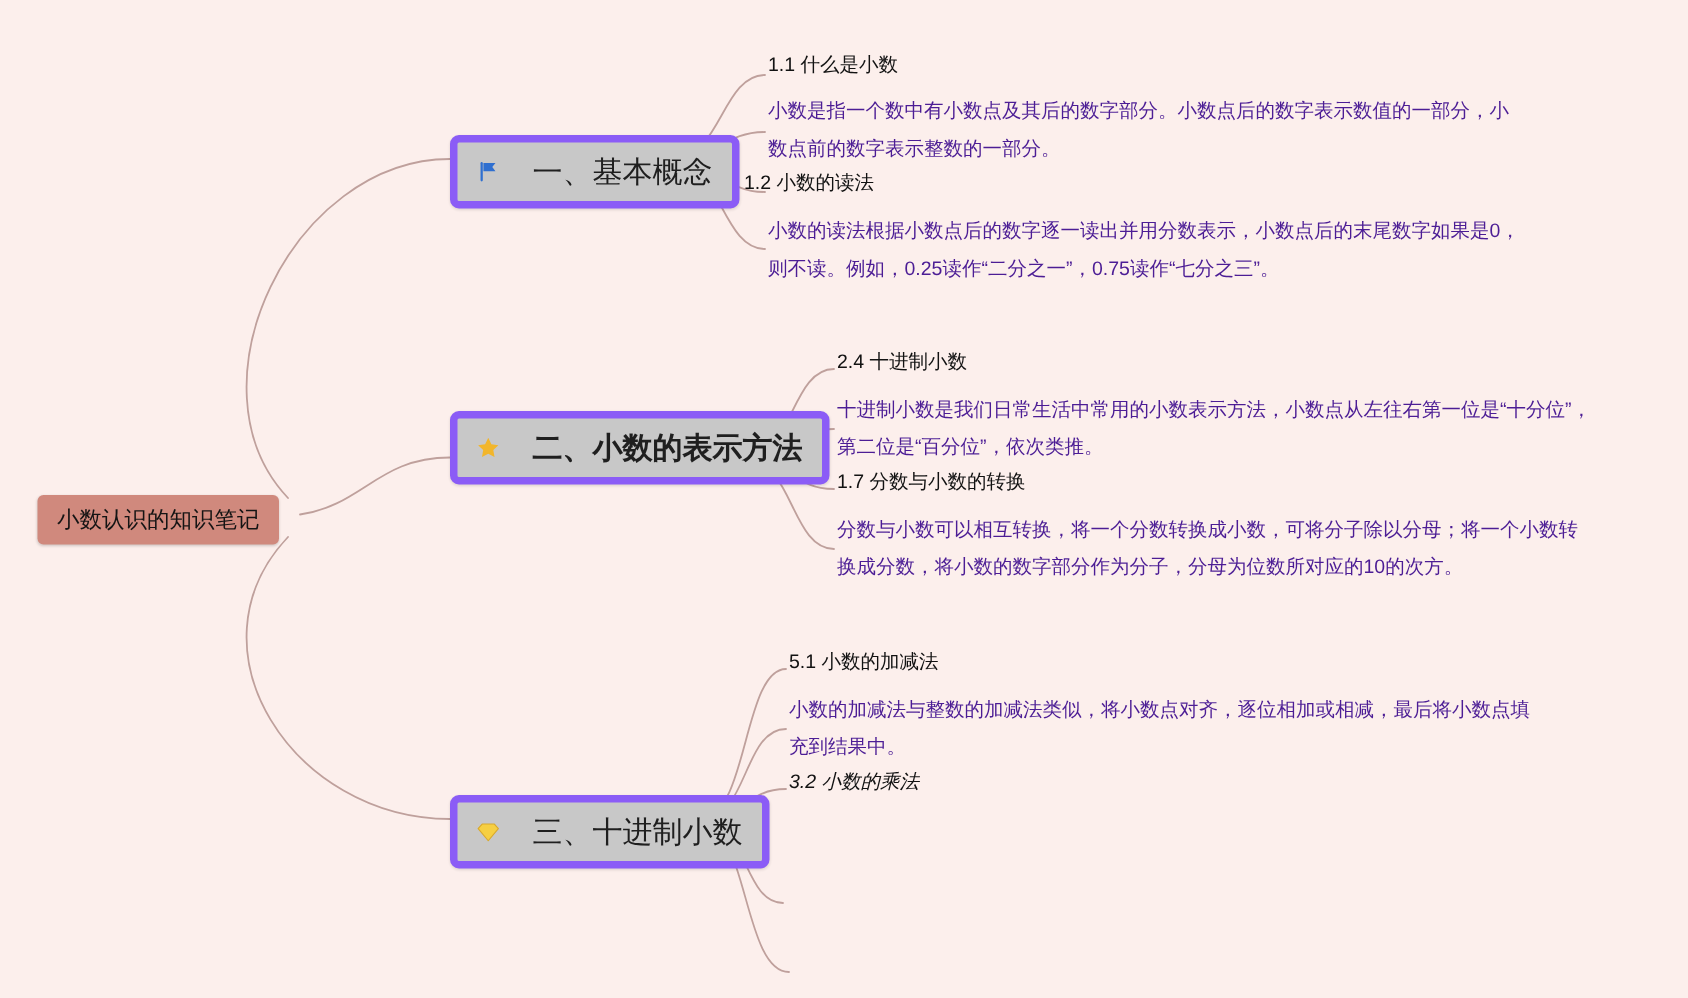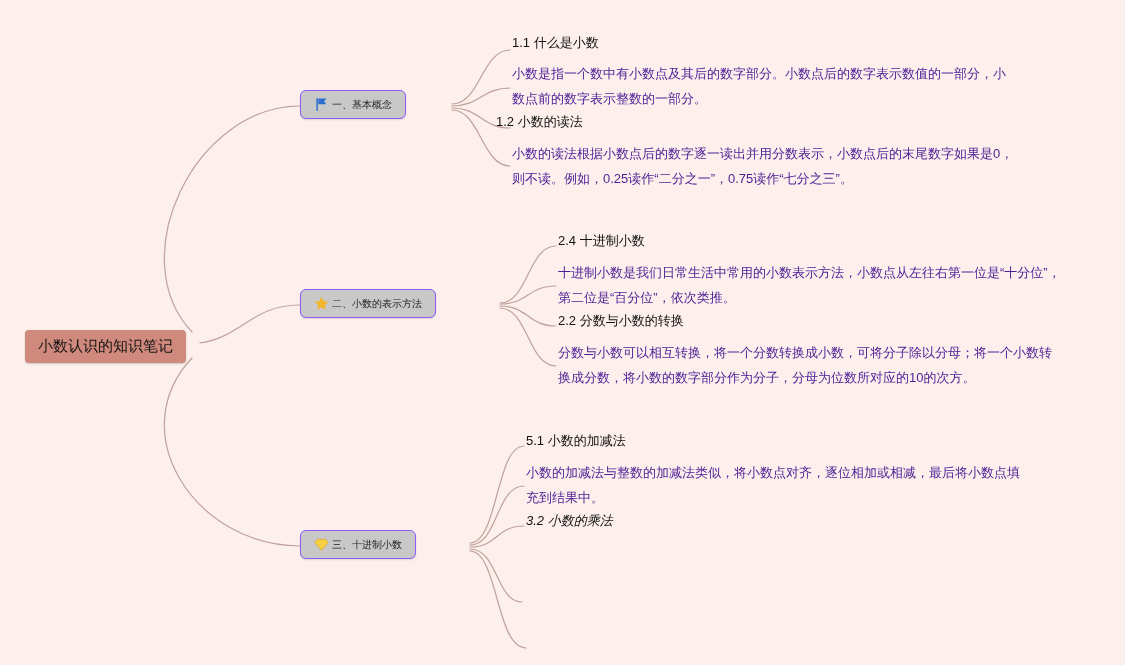--- a/index.html
+++ b/index.html
@@ -19,25 +19,25 @@
     background:#d0897d;
     border-radius:4px;
     padding:7px 13px;
     font-size:15px; font-weight:normal; color:#141414;
     box-shadow:0 1px 2px rgba(0,0,0,.18);
     white-space:nowrap;
   }
   .branch {
     position:absolute;
     background:#c8c8c8;
-    border:1px solid #8b5cf6;
+    border:5px solid #8b5cf6;
     border-radius:6px;
     padding:6px 13px;
-    font-size:10px; color:#1f1f1f;
-    display:flex; align-items:center; gap:3px;
+    font-size:20px; color:#1f1f1f;
+    display:flex; align-items:center; gap:22px;
     box-shadow:0 1px 2px rgba(0,0,0,.12);
     white-space:nowrap;
   }
   .icon { display:inline-flex; width:15px; height:15px; align-items:center; justify-content:center; }
   .icon svg { width:15px; height:15px; }
 
   .leaf-title { position:absolute; font-size:13px; color:#121212; white-space:nowrap; }
   .leaf-body  { position:absolute; font-size:13px; color:#4c1d95; line-height:25px; width:505px; }
 </style>
 </head>
@@ -75,21 +75,21 @@
   <div class="branch" style="left:300px; top:90px;">
     <span class="icon">
       <svg viewBox="0 0 14 14" aria-hidden="true">
         <rect x="2.2" y="1" width="1.4" height="12" rx="0.7" fill="#2f6fd0"></rect>
         <path d="M4 1.5h7.5l-2 2.6 2 2.6H4z" fill="#2f6fd0"></path>
       </svg>
     </span>
     <span class="branch-label">一、基本概念</span>
   </div>
 
-  <div class="branch" style="left:300px; top:289px;">
+  <div class="branch" style="left:300px; top:274px;font-weight:bold;">
     <span class="icon">
       <svg viewBox="0 0 14 14" aria-hidden="true">
         <path d="M7 .8l1.95 3.95 4.36.63-3.16 3.07.75 4.34L7 10.74l-3.9 2.05.75-4.34L.69 5.38l4.36-.63z" fill="#f2b62c"></path>
       </svg>
     </span>
     <span class="branch-label">二、小数的表示方法</span>
   </div>
 
   <div class="branch" style="left:300px; top:530px;">
     <span class="icon">
@@ -100,20 +100,20 @@
     <span class="branch-label">三、十进制小数</span>
   </div>
 
   <div class="leaf-title" style="left:512px; top:34px;">1.1 什么是小数</div>
   <div class="leaf-body" style="left:512px; top:61px;">小数是指一个数中有小数点及其后的数字部分。小数点后的数字表示数值的一部分，小数点前的数字表示整数的一部分。</div>
   <div class="leaf-title" style="left:496px; top:113px;">1.2 小数的读法</div>
   <div class="leaf-body" style="left:512px; top:141px;">小数的读法根据小数点后的数字逐一读出并用分数表示，小数点后的末尾数字如果是0，则不读。例如，0.25读作“二分之一”，0.75读作“七分之三”。</div>
 
   <div class="leaf-title" style="left:558px; top:232px;">2.4 十进制小数</div>
   <div class="leaf-body" style="left:558px; top:260px;">十进制小数是我们日常生活中常用的小数表示方法，小数点从左往右第一位是“十分位”，第二位是“百分位”，依次类推。</div>
-  <div class="leaf-title" style="left:558px; top:312px;">2.2 分数与小数的转换</div>
+  <div class="leaf-title" style="left:558px; top:312px;">1.7 分数与小数的转换</div>
   <div class="leaf-body" style="left:558px; top:340px;">分数与小数可以相互转换，将一个分数转换成小数，可将分子除以分母；将一个小数转换成分数，将小数的数字部分作为分子，分母为位数所对应的10的次方。</div>
 
   <div class="leaf-title" style="left:526px; top:432px;">5.1 小数的加减法</div>
   <div class="leaf-body" style="left:526px; top:460px;">小数的加减法与整数的加减法类似，将小数点对齐，逐位相加或相减，最后将小数点填充到结果中。</div>
   <div class="leaf-title" style="left:526px; top:512px;font-style:italic;">3.2 小数的乘法</div>
 
 </div>
 
 </body></html>

